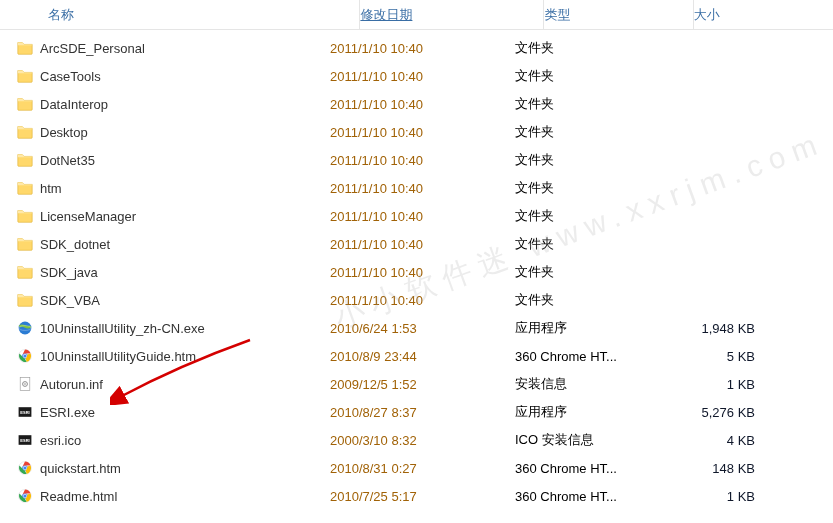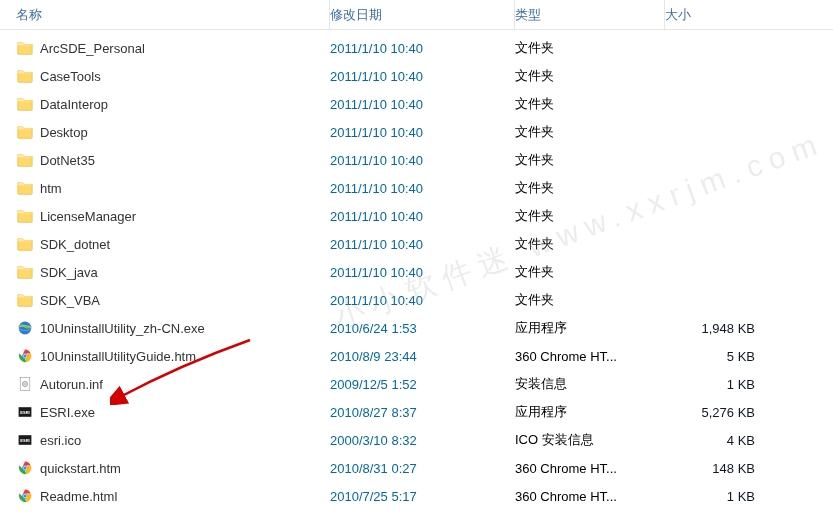--- a/index.html
+++ b/index.html
@@ -14,22 +14,22 @@
       position: relative;
     }
     .header {
       display: flex;
       height: 30px;
       border-bottom: 1px solid #e5e5e5;
       align-items: center;
       color: #3a6ea5;
       font-size: 13px;
     }
-    .col-name { width: 330px; padding-left: 16px; }
-    .col-date { width: 185px; }
+    .col-name { width: 330px; padding-left: 16px; margin-left: 32px; }
+    .col-date { width: 185px; text-decoration: underline; }
     .col-type { width: 150px; }
     .col-size { width: 140px; text-align: left; }
     .header > div {
       border-right: 1px solid #e5e5e5;
       height: 100%;
       display: flex;
       align-items: center;
     }
     .header .col-size { border-right: none; text-align: right; }
     .file-list {
@@ -40,21 +40,21 @@
       align-items: center;
       height: 28px;
       padding-left: 16px;
     }
     .cell-name {
       width: 314px;
       display: flex;
       align-items: center;
       gap: 6px;
     }
-    .cell-date { width: 185px; color: #0369a1; }
+    .cell-date { width: 185px; color: #a16207; }
     .cell-type { width: 150px; color: #000000; white-space: nowrap; overflow: hidden; text-overflow: clip; }
     .cell-size { width: 100px; text-align: right; color: #0f172a; padding-right: 10px; }
     .icon {
       width: 18px;
       height: 18px;
       display: inline-flex;
       align-items: center;
       justify-content: center;
       flex-shrink: 0;
     }

